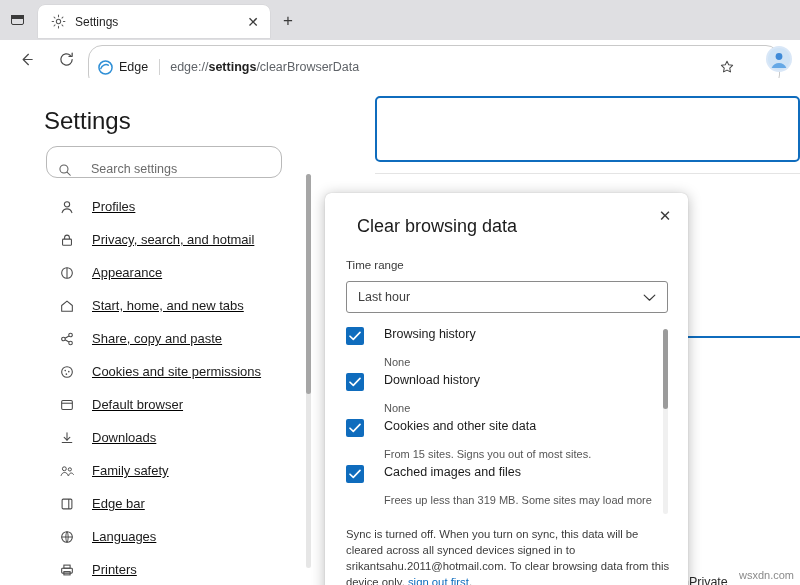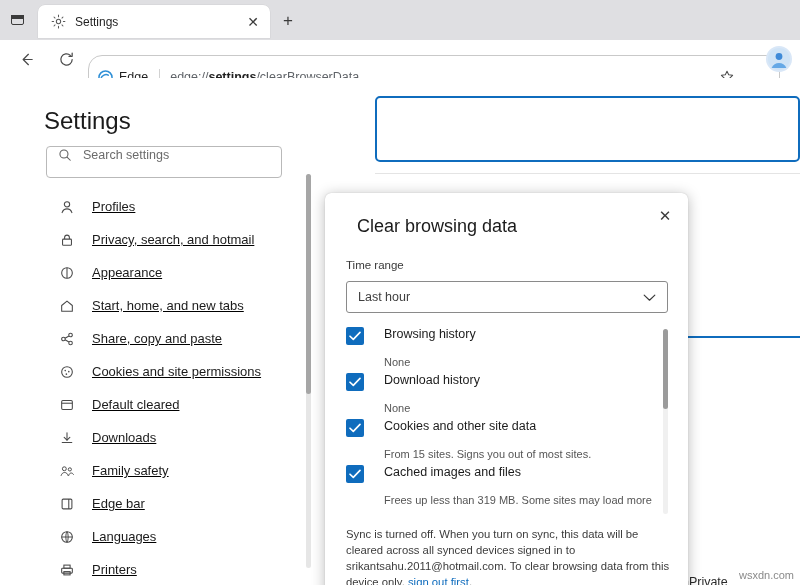--- a/index.html
+++ b/index.html
@@ -62,21 +62,21 @@
   .nav-btn {
     width: 32px; height: 32px; margin-left: 8px;
     display:flex;align-items:center;justify-content:center;
     color: #5c5c5c;
   }
   .nav-btn:first-child { margin-left: 10px; }
 
   .omnibox {
     position:absolute; left: 88px; top: 45px; right: 20px; height: 44px;
     background:#ffffff; border: 1px solid #c9c9c9; border-radius: 14px;
-    display:flex; align-items:center;margin-top:10px;
+    display:flex; align-items:center;
   }
   .omnibox .edge-logo { margin-left: 8px; width:16px;height:16px; display:flex;align-items:center;justify-content:center;}
   .omnibox .edge-label { margin-left: 6px; font-size: 12.5px; color:#1f1f1f; }
   .omnibox .divider { width:1px; height:16px; background:#d2d2d2; margin: 0 10px 0 11px; }
   .omnibox .url { font-size: 12.5px; color:#5f6368; white-space:nowrap; }
   .omnibox .url b { color:#1f1f1f; font-weight: 700; }
   .omnibox .fav-star { position:absolute; right: 42px; width: 20px;height:20px; display:flex;align-items:center;justify-content:center; color:#444;}
   .avatar-chip {
     position:absolute; right: 8px; top: 46px; width:26px;height:26px;border-radius:50%;
     background: #d9e7f7; display:flex;align-items:center;justify-content:center;
@@ -87,22 +87,22 @@
   .page {
     position:absolute; top: 78px; left:0; right:0; bottom:0;
     background:#ffffff;
   }
   .settings-title {
     position:absolute; left: 44px; top: 29px;
     font-size: 24px; color: #1b1b1b; font-weight: 400;
   }
   .search-box {
     position:absolute; left: 46px; top: 68px; width: 236px; height: 32px;
-    border: 1px solid #b9b9b9; border-radius: 4px;
-    display:flex; align-items:flex-start; background:#fff;
+    border: 1px solid #b9b9b9; border-radius: 11px;
+    display:flex; align-items:flex-end; background:#fff;gap:8px;
   }
   .search-box .s-icon { margin-left: 10px; width:15px;height:15px; color:#5e5e5e; display:flex;align-items:center;justify-content:center;}
   .search-box input {
     border:none; outline:none; margin-left: 9px; font-size: 12.5px;
     color:#1b1b1b; width: 180px; background:transparent;
     font-family: "Liberation Sans", sans-serif;
   }
   .search-box input::placeholder { color:#6b6b6b; }
 
   .nav-list { position:absolute; left: 46px; top: 112px; width: 250px; }
@@ -346,21 +346,21 @@
         </span>
         <span class="lbl">Cookies and site permissions</span>
       </div>
       <div class="nav-item">
         <span class="ico">
           <svg width="16" height="16" viewBox="0 0 18 18" fill="none">
               <rect x="3" y="4" width="12" height="10" rx="1.3" stroke="#4a4a4a" stroke-width="1.2"></rect>
               <path d="M3 7h12" stroke="#4a4a4a" stroke-width="1.2"></path>
             </svg>
         </span>
-        <span class="lbl">Default cleared</span>
+        <span class="lbl">Default browser</span>
       </div>
       <div class="nav-item">
         <span class="ico">
           <svg width="16" height="16" viewBox="0 0 18 18" fill="none">
               <path d="M9 3v8.3" stroke="#4a4a4a" stroke-width="1.2" stroke-linecap="round"></path>
               <path d="M5.8 8.3L9 11.5l3.2-3.2" stroke="#4a4a4a" stroke-width="1.2" stroke-linecap="round" stroke-linejoin="round"></path>
               <path d="M3.6 14h10.8" stroke="#4a4a4a" stroke-width="1.2" stroke-linecap="round"></path>
             </svg>
         </span>
         <span class="lbl">Downloads</span>

